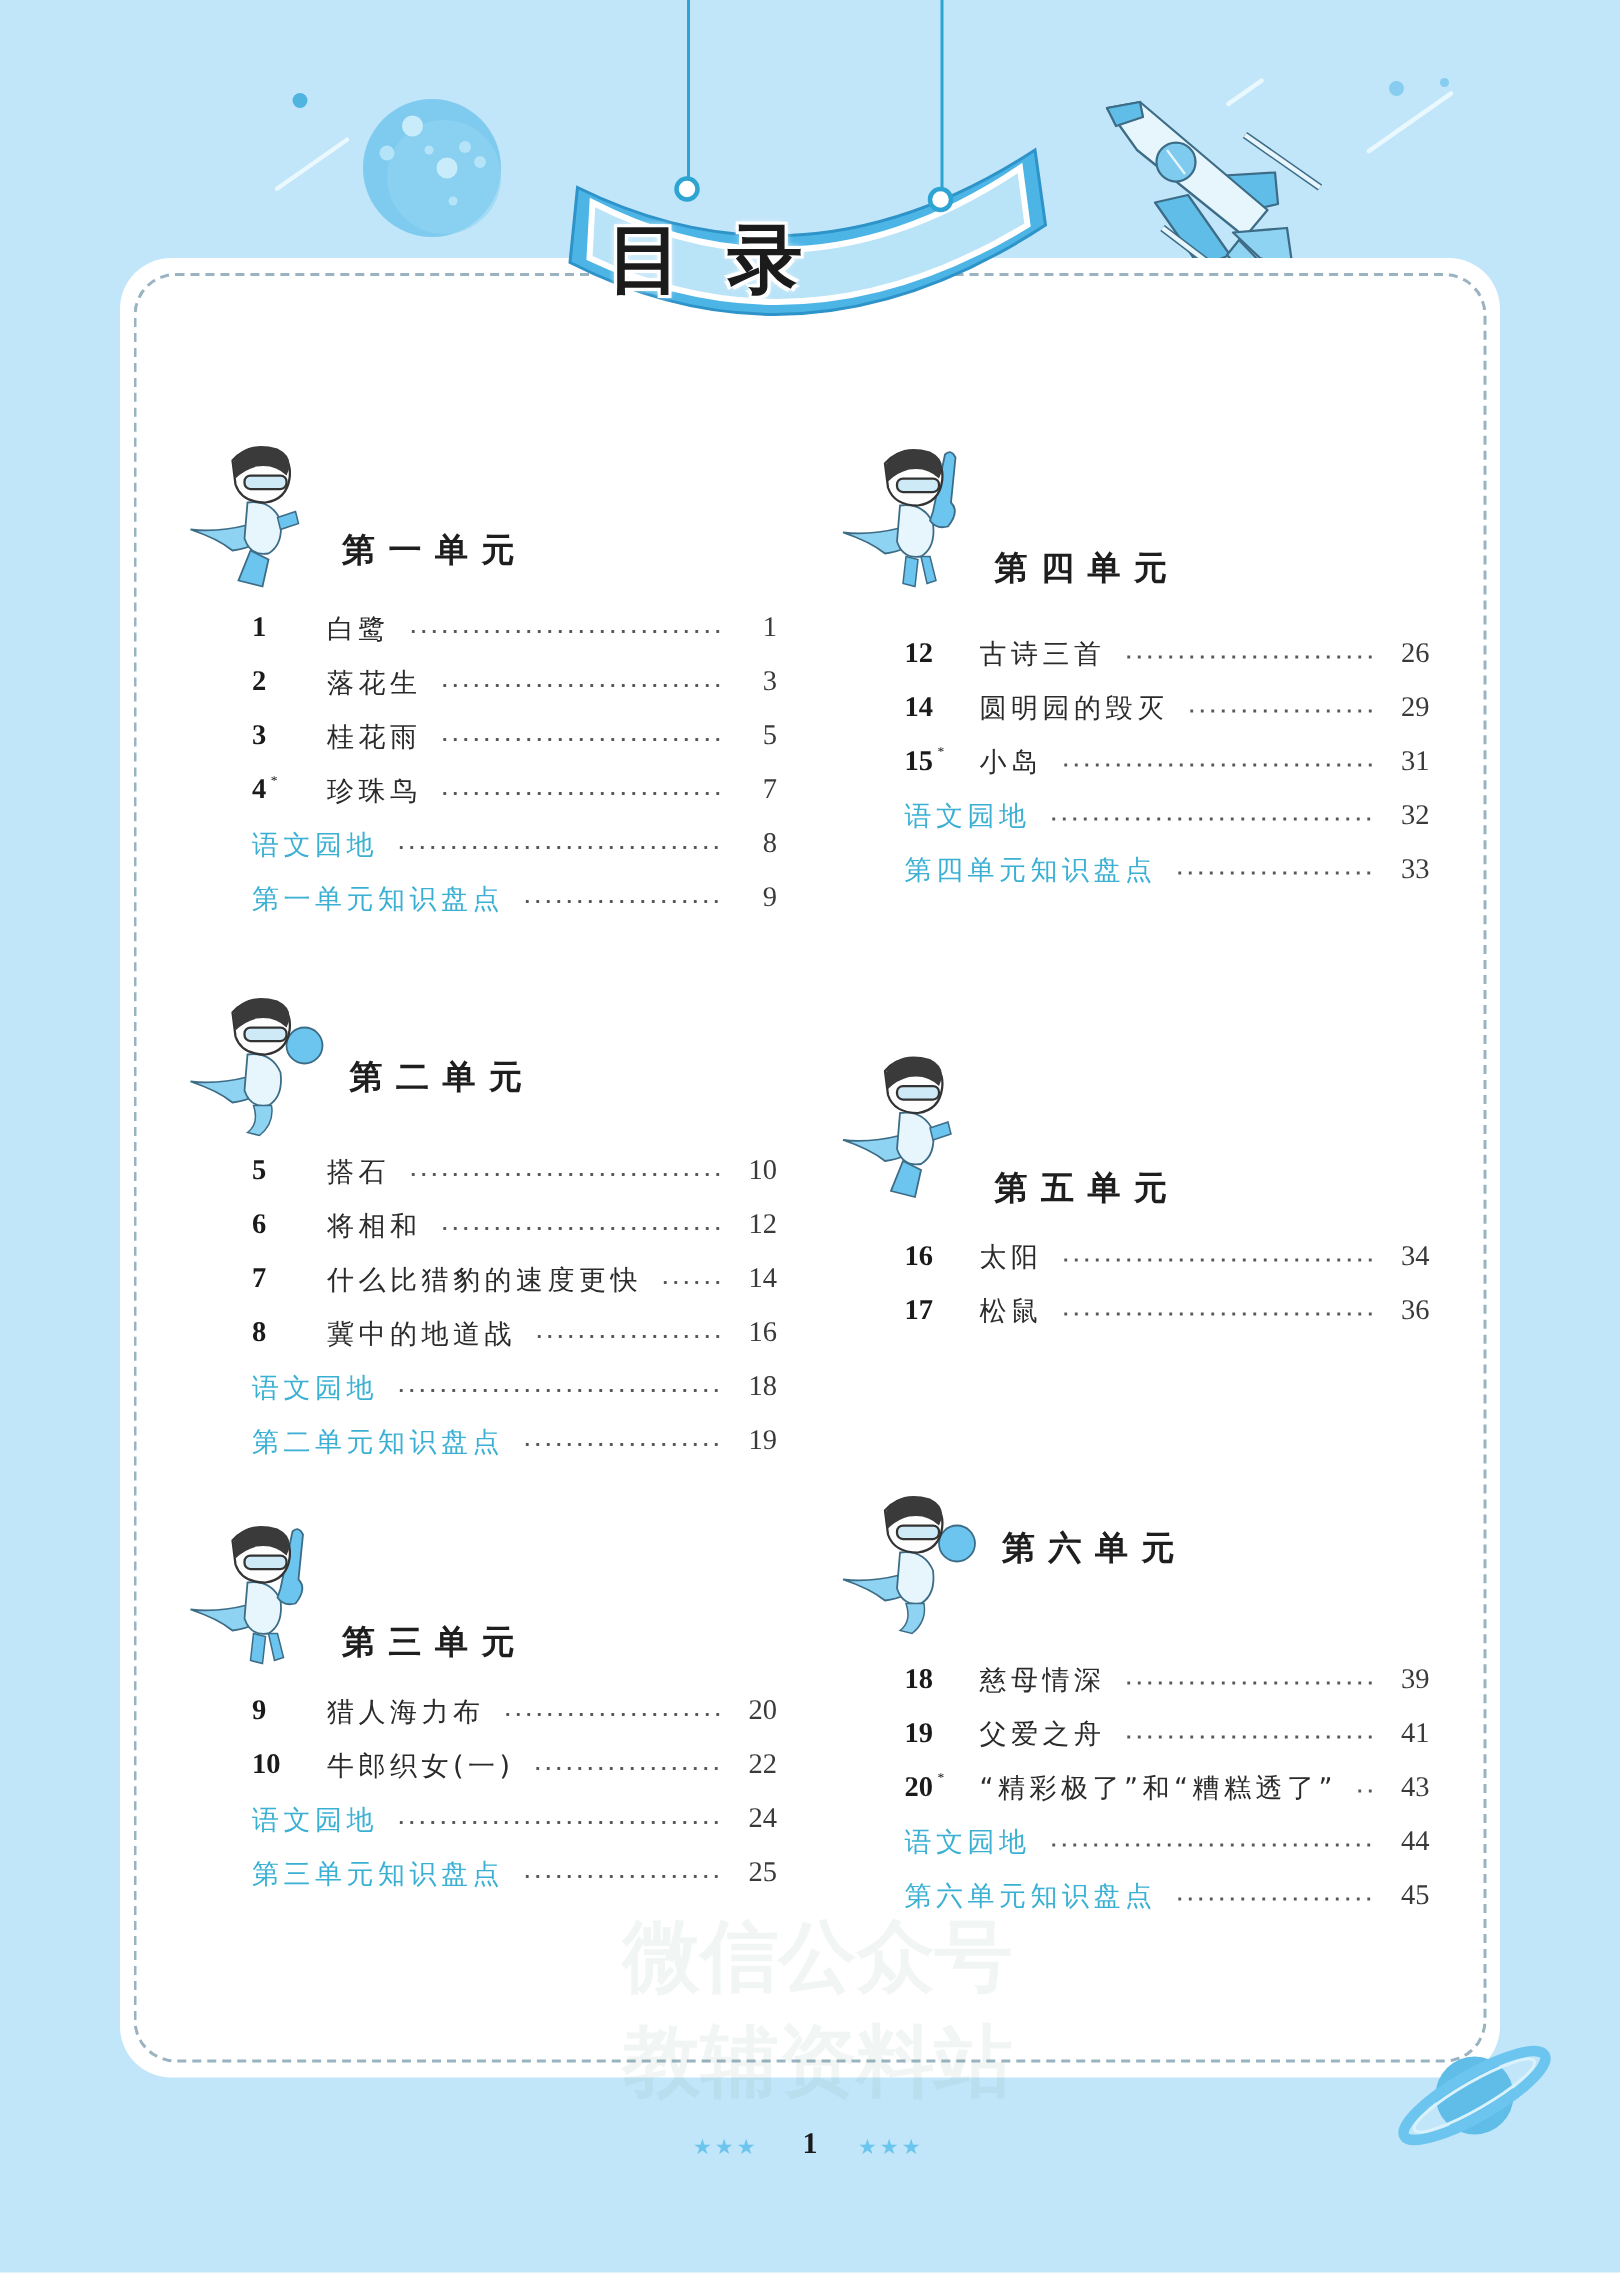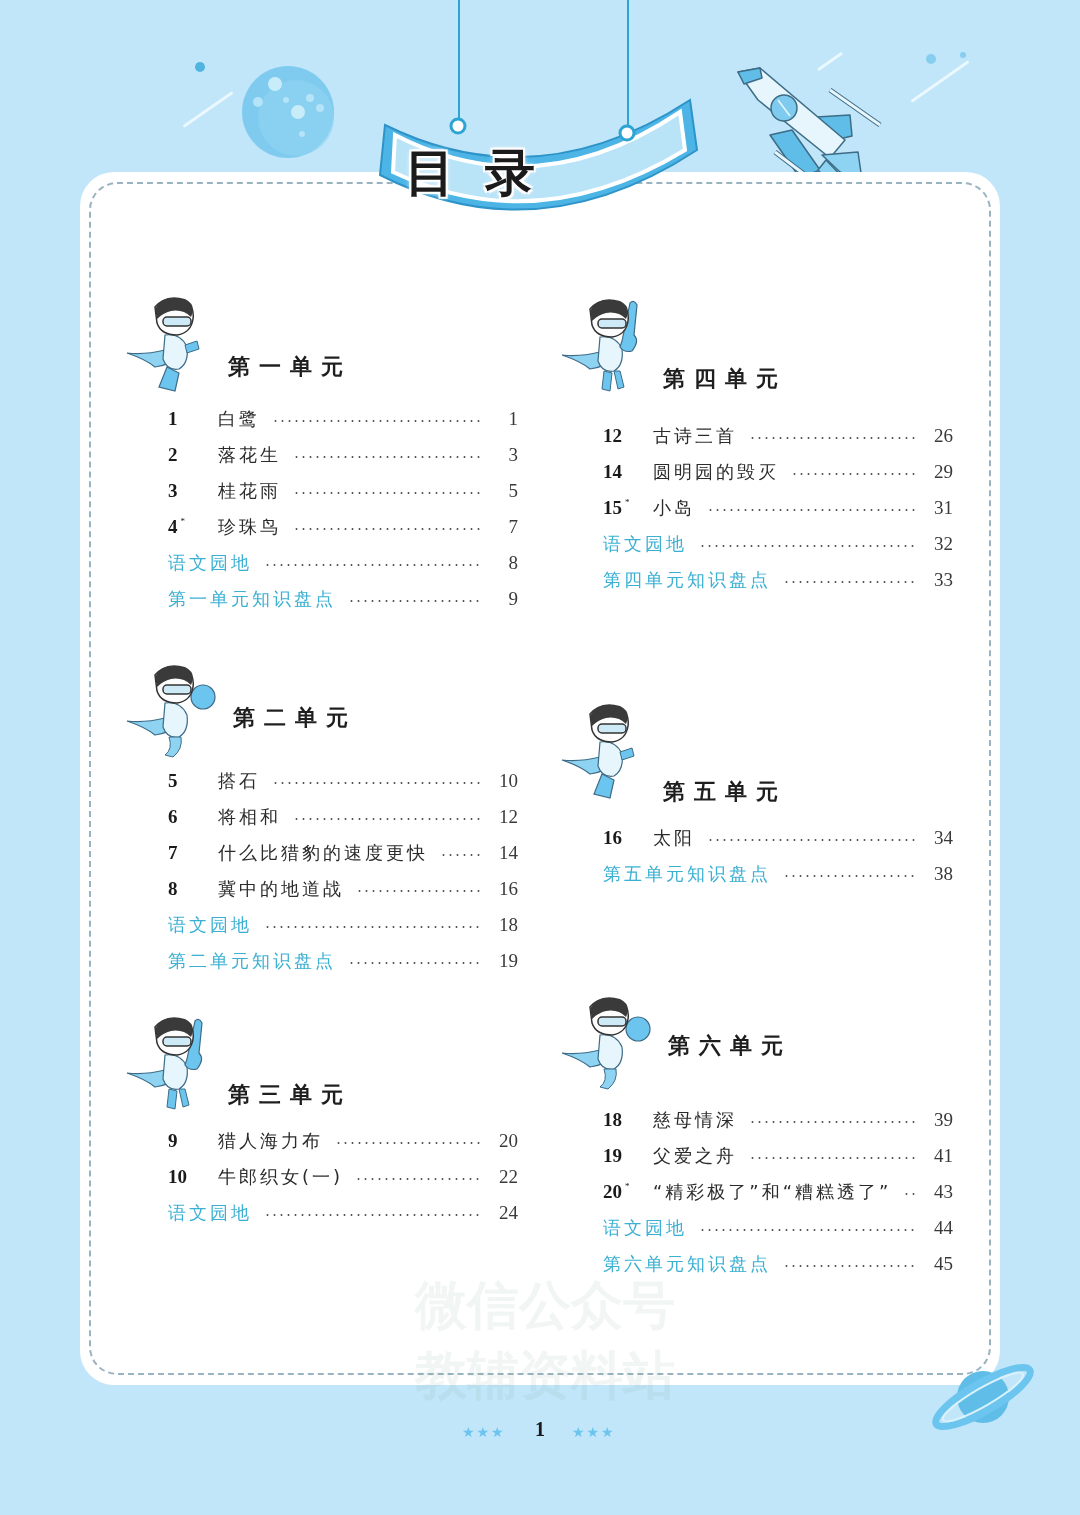--- a/index.html
+++ b/index.html
@@ -249,20 +249,25 @@
           <span class="num"><span>10</span></span>
           <span class="title">牛郎织女(一)</span>
           <span class="dots"></span>
           <span class="page">22</span>
         </div>
         <div class="row link">
           <span class="title">语文园地</span>
           <span class="dots"></span>
           <span class="page">24</span>
         </div>
+        <div class="row link">
+          <span class="title">第三单元知识盘点</span>
+          <span class="dots"></span>
+          <span class="page">25</span>
+        </div>
       </div>
     </div>
     <div class="section" style="left: 560px; top: 297px; width: 436px;">
       <div class="hero"><svg width="100" height="100" viewBox="0 0 100 100">
           <path d="M40,55 Q20,60 2,58 Q20,64 30,72 Q45,70 52,62 Z" fill="#8fd3f2" stroke="#3d6c86" stroke-width="1.2"></path>
           <path d="M40,40 Q56,38 62,52 Q64,68 54,74 Q42,76 38,64 Z" fill="#e7f6fd" stroke="#3d6c86" stroke-width="1.2"></path>
           <path d="M62,44 L70,6 Q74,2 77,8 L74,38 Q80,44 72,54 Q64,56 60,50 Z" fill="#6cc5ee" stroke="#3d6c86" stroke-width="1.2"></path>
           <path d="M44,74 L42,92 L50,94 L52,76 Z M54,74 L58,92 L64,90 L60,74 Z" fill="#6cc5ee" stroke="#3d6c86" stroke-width="1"></path>
           <path d="M30,12 Q40,0 58,6 Q70,10 68,24 Q66,38 52,40 Q36,40 32,28 Z" fill="#fdfdfd" stroke="#333" stroke-width="1.5"></path>
           <path d="M30,14 Q38,-2 60,4 Q72,10 66,22 Q58,14 46,16 Q38,18 32,24 Z" fill="#3a3a3a"></path>
@@ -311,38 +316,39 @@
           <rect x="38" y="22" width="28" height="9" rx="4" fill="#cfeaf7" stroke="#333" stroke-width="1.5"></rect>
         </svg></div>
       <div class="unit-title" style="left: 103px; top: 60px;">第五单元</div>
       <div class="toc" style="top: 118px; left: 43px; width: 350px;">
         <div class="row">
           <span class="num"><span>16</span></span>
           <span class="title">太阳</span>
           <span class="dots"></span>
           <span class="page">34</span>
         </div>
-        <div class="row link">
-          <span class="title">第五单元知识盘点</span>
-          <span class="dots"></span>
-          <span class="page">38</span>
+        <div class="row">
+          <span class="num"><span>17</span></span>
+          <span class="title">松鼠</span>
+          <span class="dots"></span>
+          <span class="page">36</span>
         </div>
       </div>
     </div>
     <div class="section" style="left: 560px; top: 995px; width: 436px;">
       <div class="hero"><svg width="100" height="100" viewBox="0 0 100 100">
           <path d="M40,55 Q20,60 2,58 Q20,64 30,72 Q45,70 52,62 Z" fill="#8fd3f2" stroke="#3d6c86" stroke-width="1.2"></path>
           <path d="M40,40 Q56,38 62,52 Q64,68 54,74 Q42,76 38,64 Z" fill="#e7f6fd" stroke="#3d6c86" stroke-width="1.2"></path>
           <circle cx="78" cy="34" r="12" fill="#6cc5ee" stroke="#3d6c86" stroke-width="1.2"></circle>
           <path d="M44,74 Q48,86 40,92 L48,94 Q58,86 56,74 Z" fill="#8fd3f2" stroke="#3d6c86" stroke-width="1"></path>
           <path d="M30,12 Q40,0 58,6 Q70,10 68,24 Q66,38 52,40 Q36,40 32,28 Z" fill="#fdfdfd" stroke="#333" stroke-width="1.5"></path>
           <path d="M30,14 Q38,-2 60,4 Q72,10 66,22 Q58,14 46,16 Q38,18 32,24 Z" fill="#3a3a3a"></path>
           <rect x="38" y="22" width="28" height="9" rx="4" fill="#cfeaf7" stroke="#333" stroke-width="1.5"></rect>
         </svg></div>
-      <div class="unit-title" style="left: 108px; top: 21px;">第六单元</div>
+      <div class="unit-title" style="left: 108px; top: 7px;">第六单元</div>
       <div class="toc" style="top: 107px; left: 43px; width: 350px;">
         <div class="row">
           <span class="num"><span>18</span></span>
           <span class="title">慈母情深</span>
           <span class="dots"></span>
           <span class="page">39</span>
         </div>
         <div class="row">
           <span class="num"><span>19</span></span>
           <span class="title">父爱之舟</span>

